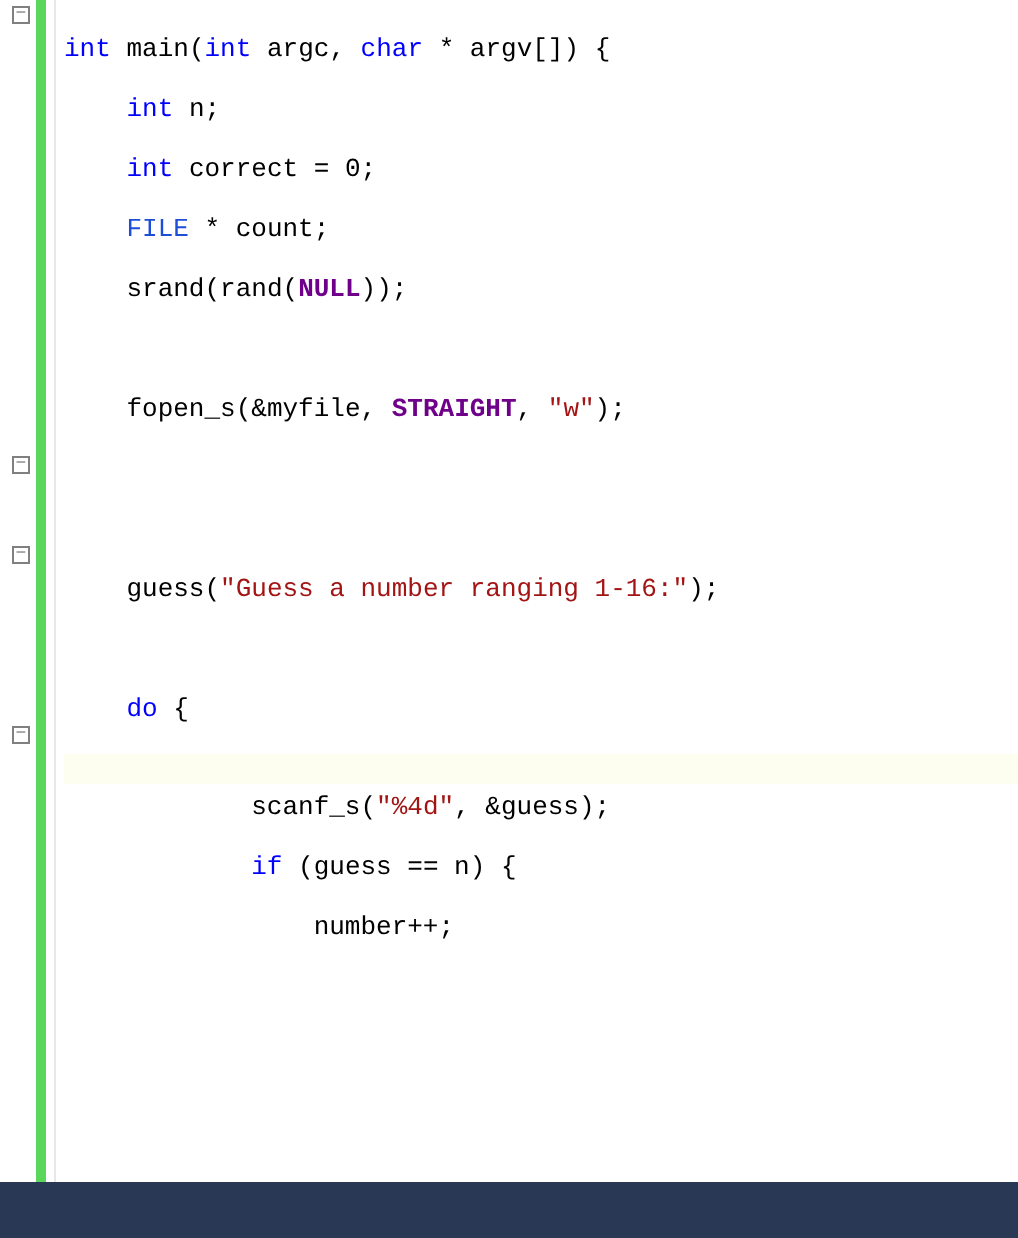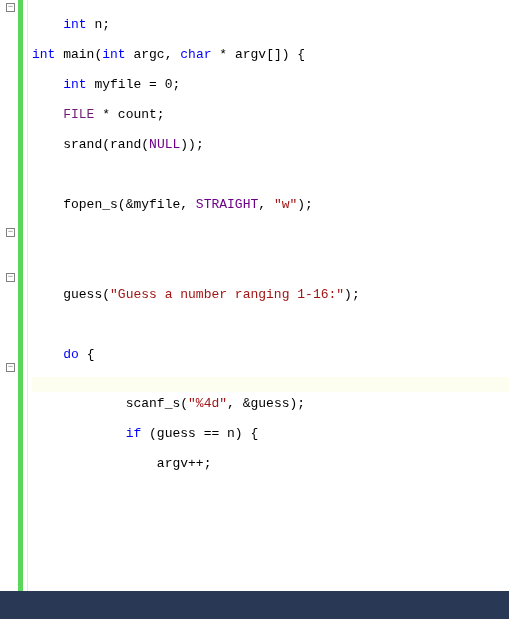--- a/index.html
+++ b/index.html
@@ -56,56 +56,56 @@
     overflow: hidden;
   }
   .line { height: 15px; }
   .hl-line {
     background: #fefef0;
     width: 100%;
     display: inline-block;
   }
   .kw { color: #0000ff; }
   .str { color: #a31515; }
-  .macro { color: #6f008a; }
-  .typedef { color: #701a75; }
+  .macro { color: #6f008a; font-weight: bold; }
+  .typedef { color: #1d4ed8; }
   .statusbar {
     height: 28px;
     background: #293955;
     width: 100%;
   }
 </style>
 </head>
 <body>
 
 <div class="editor">
   <div class="gutter">
     <div class="change-bar"></div>
     <div class="fold" style="top:3px">−</div>
     <div class="fold" style="top:228px">−</div>
     <div class="fold" style="top:273px">−</div>
     <div class="fold" style="top:363px">−</div>
   </div>
   <div class="code">
+<div class="line"><span class="kw">int</span> <span>main</span>(<span class="kw">int</span> <span>argc</span>, <span class="kw">char</span> * <span>argv[]</span>) {</div>
 <div class="line">    <span class="kw">int</span> <span>n</span>;</div>
-<div class="line"><span class="kw">int</span> <span>main</span>(<span class="kw">int</span> <span>argc</span>, <span class="kw">char</span> * <span>argv[]</span>) {</div>
-<div class="line">    <span class="kw">int</span> <span>myfile</span> = <span>0</span>;</div>
+<div class="line">    <span class="kw">int</span> <span>correct</span> = <span>0</span>;</div>
 <div class="line">    <span class="typedef">FILE</span> * <span>count</span>;</div>
 <div class="line">    <span>srand</span>(<span>rand</span>(<span class="macro">NULL</span>));</div>
 <div class="line"></div>
 <div class="line">    <span>fopen_s</span>(<span>&amp;myfile</span>, <span class="macro">STRAIGHT</span>, <span class="str">"w"</span>);</div>
 <div class="line"></div>
 <div class="line"></div>
 <div class="line">    <span>guess</span>(<span class="str">"Guess a number ranging 1-16:"</span>);</div>
 <div class="line"></div>
 <div class="line">    <span class="kw">do</span> {</div>
 <div class="line hl-line"></div>
 <div class="line">            <span>scanf_s</span>(<span class="str">"%4d"</span>, <span>&amp;guess</span>);</div>
 <div class="line">            <span class="kw">if</span> <span>(guess == n)</span> {</div>
-<div class="line">                <span>argv++;</span></div>
+<div class="line">                <span>number++;</span></div>
 
 
 
 
 
 
 
 
 
 

